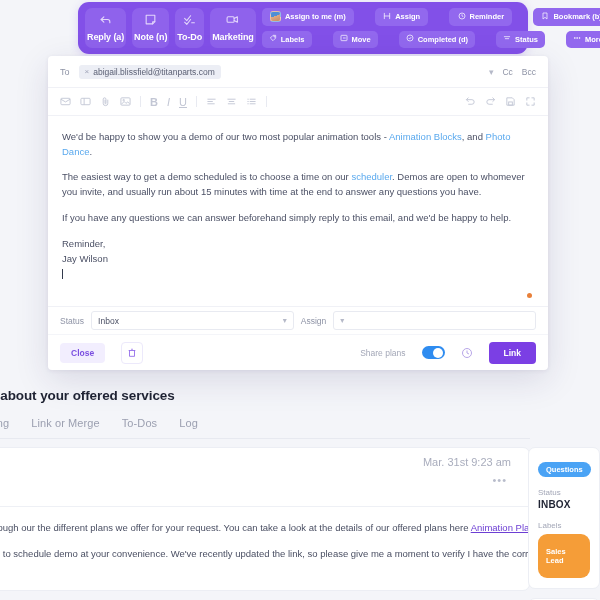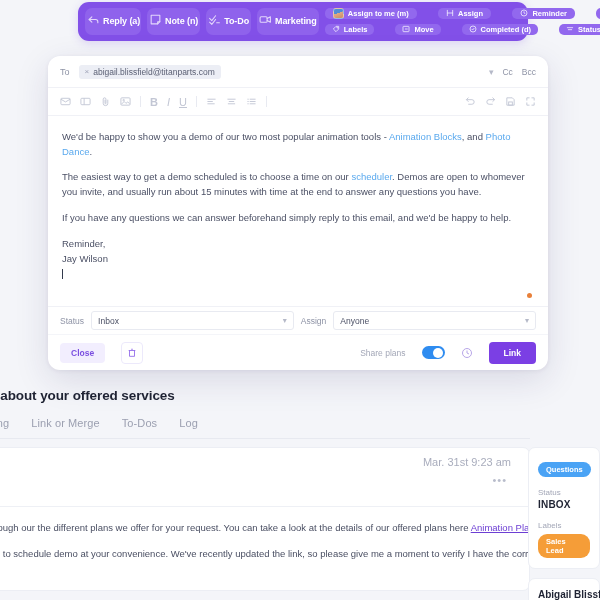--- a/index.html
+++ b/index.html
@@ -70,38 +70,38 @@
     font-size: 7.5px; border-radius: 9px; padding: 3px 8px; font-weight: bold;
   }
   .side-label {
     font-size: 8px; color: #a3a7b7; margin-top: 11px; margin-bottom: 2px;
   }
   .side-value {
     font-size: 10px; color: #1f2333; font-weight: bold; letter-spacing: 0.2px;
   }
   .badge-sales {
     display: inline-block; background: #f59d38; color: #fff;
-    font-size: 7.5px; border-radius: 9px; padding: 3px 8px; font-weight: bold;
+    font-size: 7.5px; border-radius: 9px; padding: 13px 8px; font-weight: bold;
     margin-top: 2px;
   }
   .side-name {
     font-size: 10px; color: #1f2333; font-weight: bold; white-space: nowrap;
   }
 
   
   .toolbar {
     position: absolute; left: 78px; top: 2px; width: 450px;
     background: #8250e8; border-radius: 11px;
     padding: 6px 7px; display: flex; gap: 6px; align-items: stretch;
     box-shadow: 0 2px 10px rgba(110,60,220,0.18);
   }
   .tb-big {
     background: #8f62ec; border-radius: 7px;
     width: 56px; padding: 5px 2px 6px;
-    display: flex; align-items: center; gap: 3px;
+    display: flex; flex-direction: column; align-items: center; gap: 3px;
     cursor: pointer;
   }
   .tb-big.wide { width: 62px; }
   .tb-big .ic { color: #e3d6fb; line-height: 1; display:block; }
   .tb-big .lb {
     font-size: 9px; color: #ffffff; font-weight: bold; white-space: nowrap;
     letter-spacing: -0.1px;
   }
   .tb-grid {
     flex: 1; display: flex; flex-direction: column; gap: 5px;
@@ -117,21 +117,21 @@
   .tb-chip .ci { opacity: .85; font-size: 8px; line-height: 1; }
   .tb-ava {
     width: 11px; height: 11px; border-radius: 3px; flex: 0 0 auto;
     background: linear-gradient(160deg,#4f8ed6 0%,#4f8ed6 45%,#e0a883 46%,#c98c63 100%);
     border: 1px solid rgba(255,255,255,.4);
   }
 
   
   .compose {
     position: absolute; left: 48px; top: 56px; width: 500px; height: 314px;
-    background: #ffffff; border-radius: 12px;
+    background: #ffffff; border-radius: 4px;
     box-shadow: 0 10px 34px rgba(40,30,90,0.13), 0 1px 4px rgba(40,30,90,0.07);
     display: flex; flex-direction: column; overflow: hidden;
   }
   .to-row {
     height: 32px; display: flex; align-items: center; padding: 0 12px;
     border-bottom: 1px solid #f0f1f6; gap: 9px;
   }
   .to-lbl { font-size: 9px; color: #8f94a6; }
   .to-chip {
     background: #eceef5; border-radius: 3px; padding: 2px 6px;
@@ -494,21 +494,20 @@
     </div>
 
     <div class="status-row">
       <span class="sr-lbl">Status</span>
       <span class="sel">
         <span class="sv">Inbox</span>
         <span class="sc">▾</span>
       </span>
       <span class="sr-lbl">Assign</span>
       <span class="sel">
-        <span class="sv">Anyone</span>
         <span class="sc">▾</span>
       </span>
     </div>
 
     <div class="action-row">
       <span class="btn-close">Close</span>
       <span class="btn-trash">
         <svg width="10" height="10" viewBox="0 0 24 24" fill="none" stroke="#8b63e8" stroke-width="2">
             <polyline points="4 6 20 6"></polyline>
             <path d="M6 6v14h12V6"></path>

